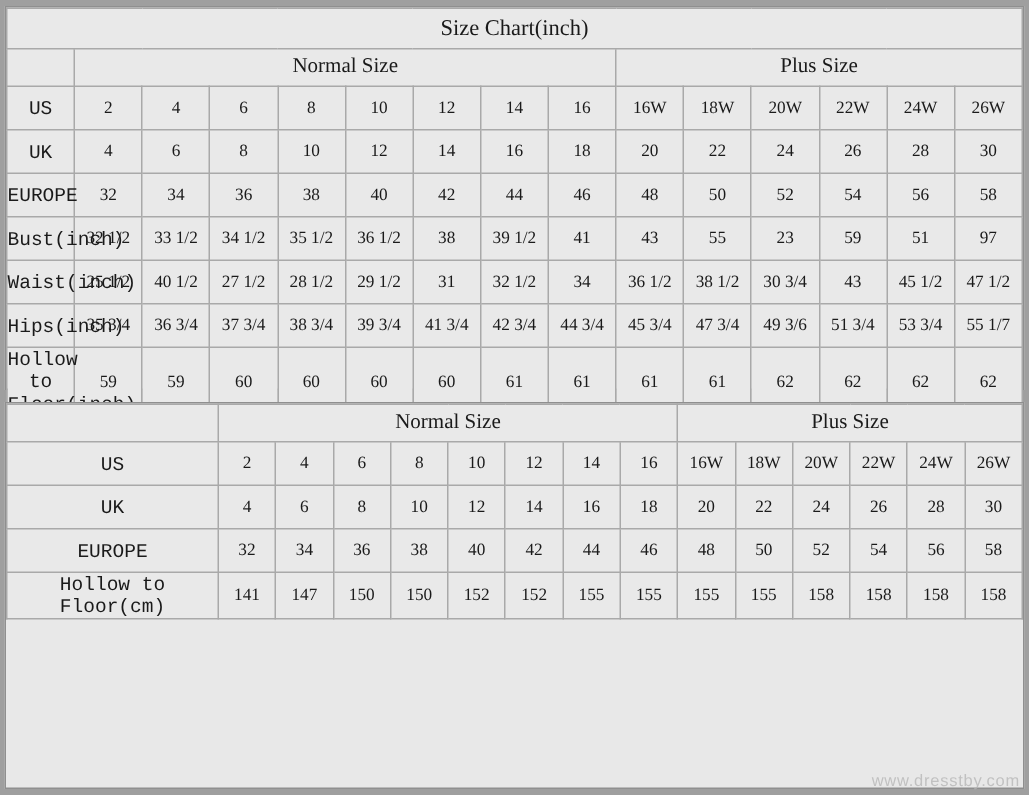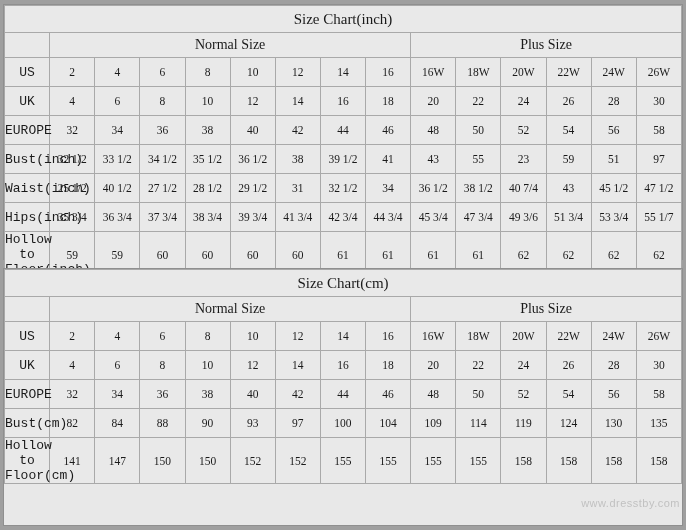--- a/index.html
+++ b/index.html
@@ -64,21 +64,21 @@
     font-size: 11.5px;
     background: #e9e9e9;
   }
   .r-inch td { height: 28px; }
   .r-cm td { height: 28px; }
   .col-label { width: 140px; font-family: Liberation Mono, monospace; }
 
   .watermark {
     position: absolute;
     right: 6px;
-    bottom: 21px;
+    bottom: 3px;
     font-size: 11px;
     color: #b4b4b4;
     letter-spacing: 0.5px;
     font-family: "Liberation Sans", sans-serif;
     opacity: 0.75;
     white-space: nowrap;
   }
 </style>
 </head>
 <body>
@@ -174,21 +174,21 @@
           <td class="datacell">25 1/2</td>
           <td class="datacell">40 1/2</td>
           <td class="datacell">27 1/2</td>
           <td class="datacell">28 1/2</td>
           <td class="datacell">29 1/2</td>
           <td class="datacell">31</td>
           <td class="datacell">32 1/2</td>
           <td class="datacell">34</td>
           <td class="datacell">36 1/2</td>
           <td class="datacell">38 1/2</td>
-          <td class="datacell">40 7/4</td>
+          <td class="datacell">30 3/4</td>
           <td class="datacell">43</td>
           <td class="datacell">45 1/2</td>
           <td class="datacell">47 1/2</td>
         </tr>
 
         <tr class="r-inch">
           <td class="col-label rowhead">Hips(inch)</td>
           <td class="datacell">35 3/4</td>
           <td class="datacell">36 3/4</td>
           <td class="datacell">37 3/4</td>
@@ -222,23 +222,20 @@
           <td class="datacell">62</td>
           <td class="datacell">62</td>
         </tr>
       </tbody>
     </table>
   </div>
 
   <div class="chart-block" id="chart-cm">
     <table class="size-table">
       <tbody>
-        <tr>
-          <td class="title-cell" colspan="15">Size Chart(cm)</td>
-        </tr>
         <tr>
           <td class="col-label group-cell"></td>
           <td class="group-cell" colspan="8">Normal Size</td>
           <td class="group-cell" colspan="6">Plus Size</td>
         </tr>
 
         <tr class="r-cm">
           <td class="col-label rowhead">US</td>
           <td class="datacell">2</td>
           <td class="datacell">4</td>
@@ -285,37 +282,20 @@
           <td class="datacell">44</td>
           <td class="datacell">46</td>
           <td class="datacell">48</td>
           <td class="datacell">50</td>
           <td class="datacell">52</td>
           <td class="datacell">54</td>
           <td class="datacell">56</td>
           <td class="datacell">58</td>
         </tr>
 
-        <tr class="r-cm">
-          <td class="col-label rowhead">Bust(cm)</td>
-          <td class="datacell">82</td>
-          <td class="datacell">84</td>
-          <td class="datacell">88</td>
-          <td class="datacell">90</td>
-          <td class="datacell">93</td>
-          <td class="datacell">97</td>
-          <td class="datacell">100</td>
-          <td class="datacell">104</td>
-          <td class="datacell">109</td>
-          <td class="datacell">114</td>
-          <td class="datacell">119</td>
-          <td class="datacell">124</td>
-          <td class="datacell">130</td>
-          <td class="datacell">135</td>
-        </tr>
 
 
 
         <tr class="r-cm">
           <td class="col-label rowhead">Hollow to Floor(cm)</td>
           <td class="datacell">141</td>
           <td class="datacell">147</td>
           <td class="datacell">150</td>
           <td class="datacell">150</td>
           <td class="datacell">152</td>

